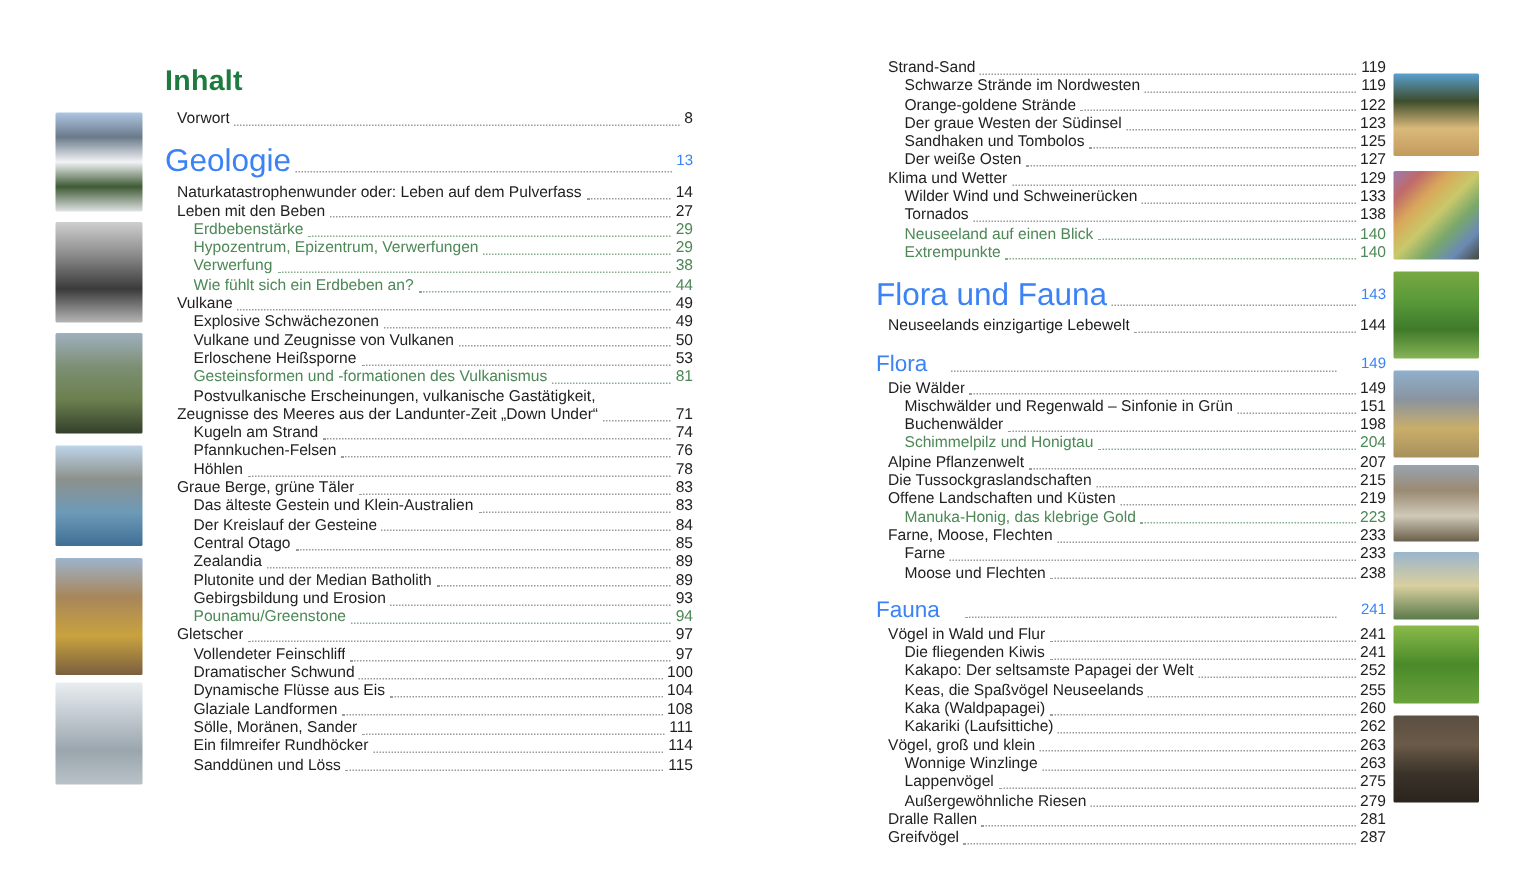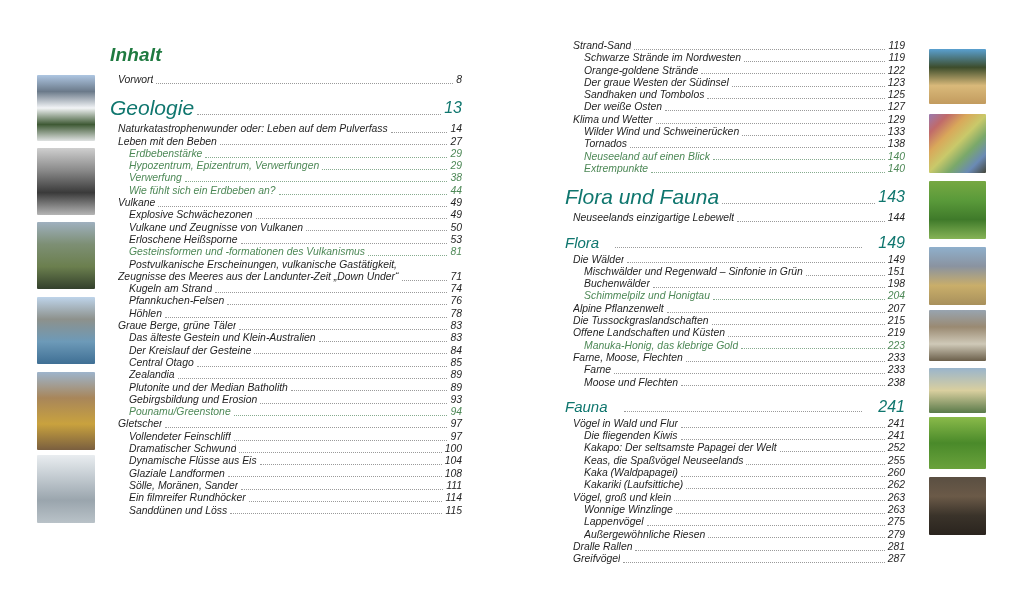--- a/index.html
+++ b/index.html
@@ -2,23 +2,23 @@
 <html><head>
 <meta charset="utf-8">
 <style>
   html,body{margin:0;padding:0;}
   body{
     width:1020px;height:595px;position:relative;overflow:hidden;
     background:#ffffff;
     font-family:"Liberation Sans", sans-serif;
     -webkit-font-smoothing:antialiased;
   }
-  .toc{position:absolute;font-style:italic;}
+  .toc{position:absolute;}
   .toc-left{left:110px;top:44px;width:352px;}
-  .toc-right{left:565px;top:40px;width:340px;}
+  .toc-right{left:584px;top:40px;width:340px;}
   .title{
     font-size:19px;font-weight:bold;color:#1f7a40;
     margin:0 0 8px 0;letter-spacing:.2px;
   }
   .entry{
     display:flex;align-items:baseline;
     font-size:10.4px;line-height:12.3px;
     color:#1f1f1f;white-space:nowrap;
   }
   .entry .label{flex-shrink:1;overflow:hidden;}
@@ -26,23 +26,23 @@
   .leader{
     flex:1;min-width:8px;align-self:flex-end;
     border-bottom:1px dotted #9a9a9a;
     margin:0 3px 2.5px 3px;
   }
   .lv1{padding-left:8px;}
   .lv2{padding-left:19px;}
   .green{color:#4d8856;}
   .green .leader{border-bottom-color:#86ab8e;}
   .heading{
-    display:flex;align-items:flex-start;color:#0f766e;white-space:nowrap;
-  }
-  .heading .page{font-size:16px;flex-shrink:0;}
+    display:flex;align-items:flex-start;color:#3b82f6;white-space:nowrap;
+  }
+  .heading .page{font-size:10px;flex-shrink:0;}
   .h-large{font-size:21px;line-height:23px;margin:10px 0 4px 0;}
   .h-large .leader{margin-bottom:4px;}
   .h-med{font-size:15px;line-height:17px;margin:9px 0 3px 0;gap:13px;}
   .h-med .leader{margin-bottom:3px;}
   .thumb{
     position:absolute;border-radius:1px;
   }
 </style>
 </head>
 <body>

